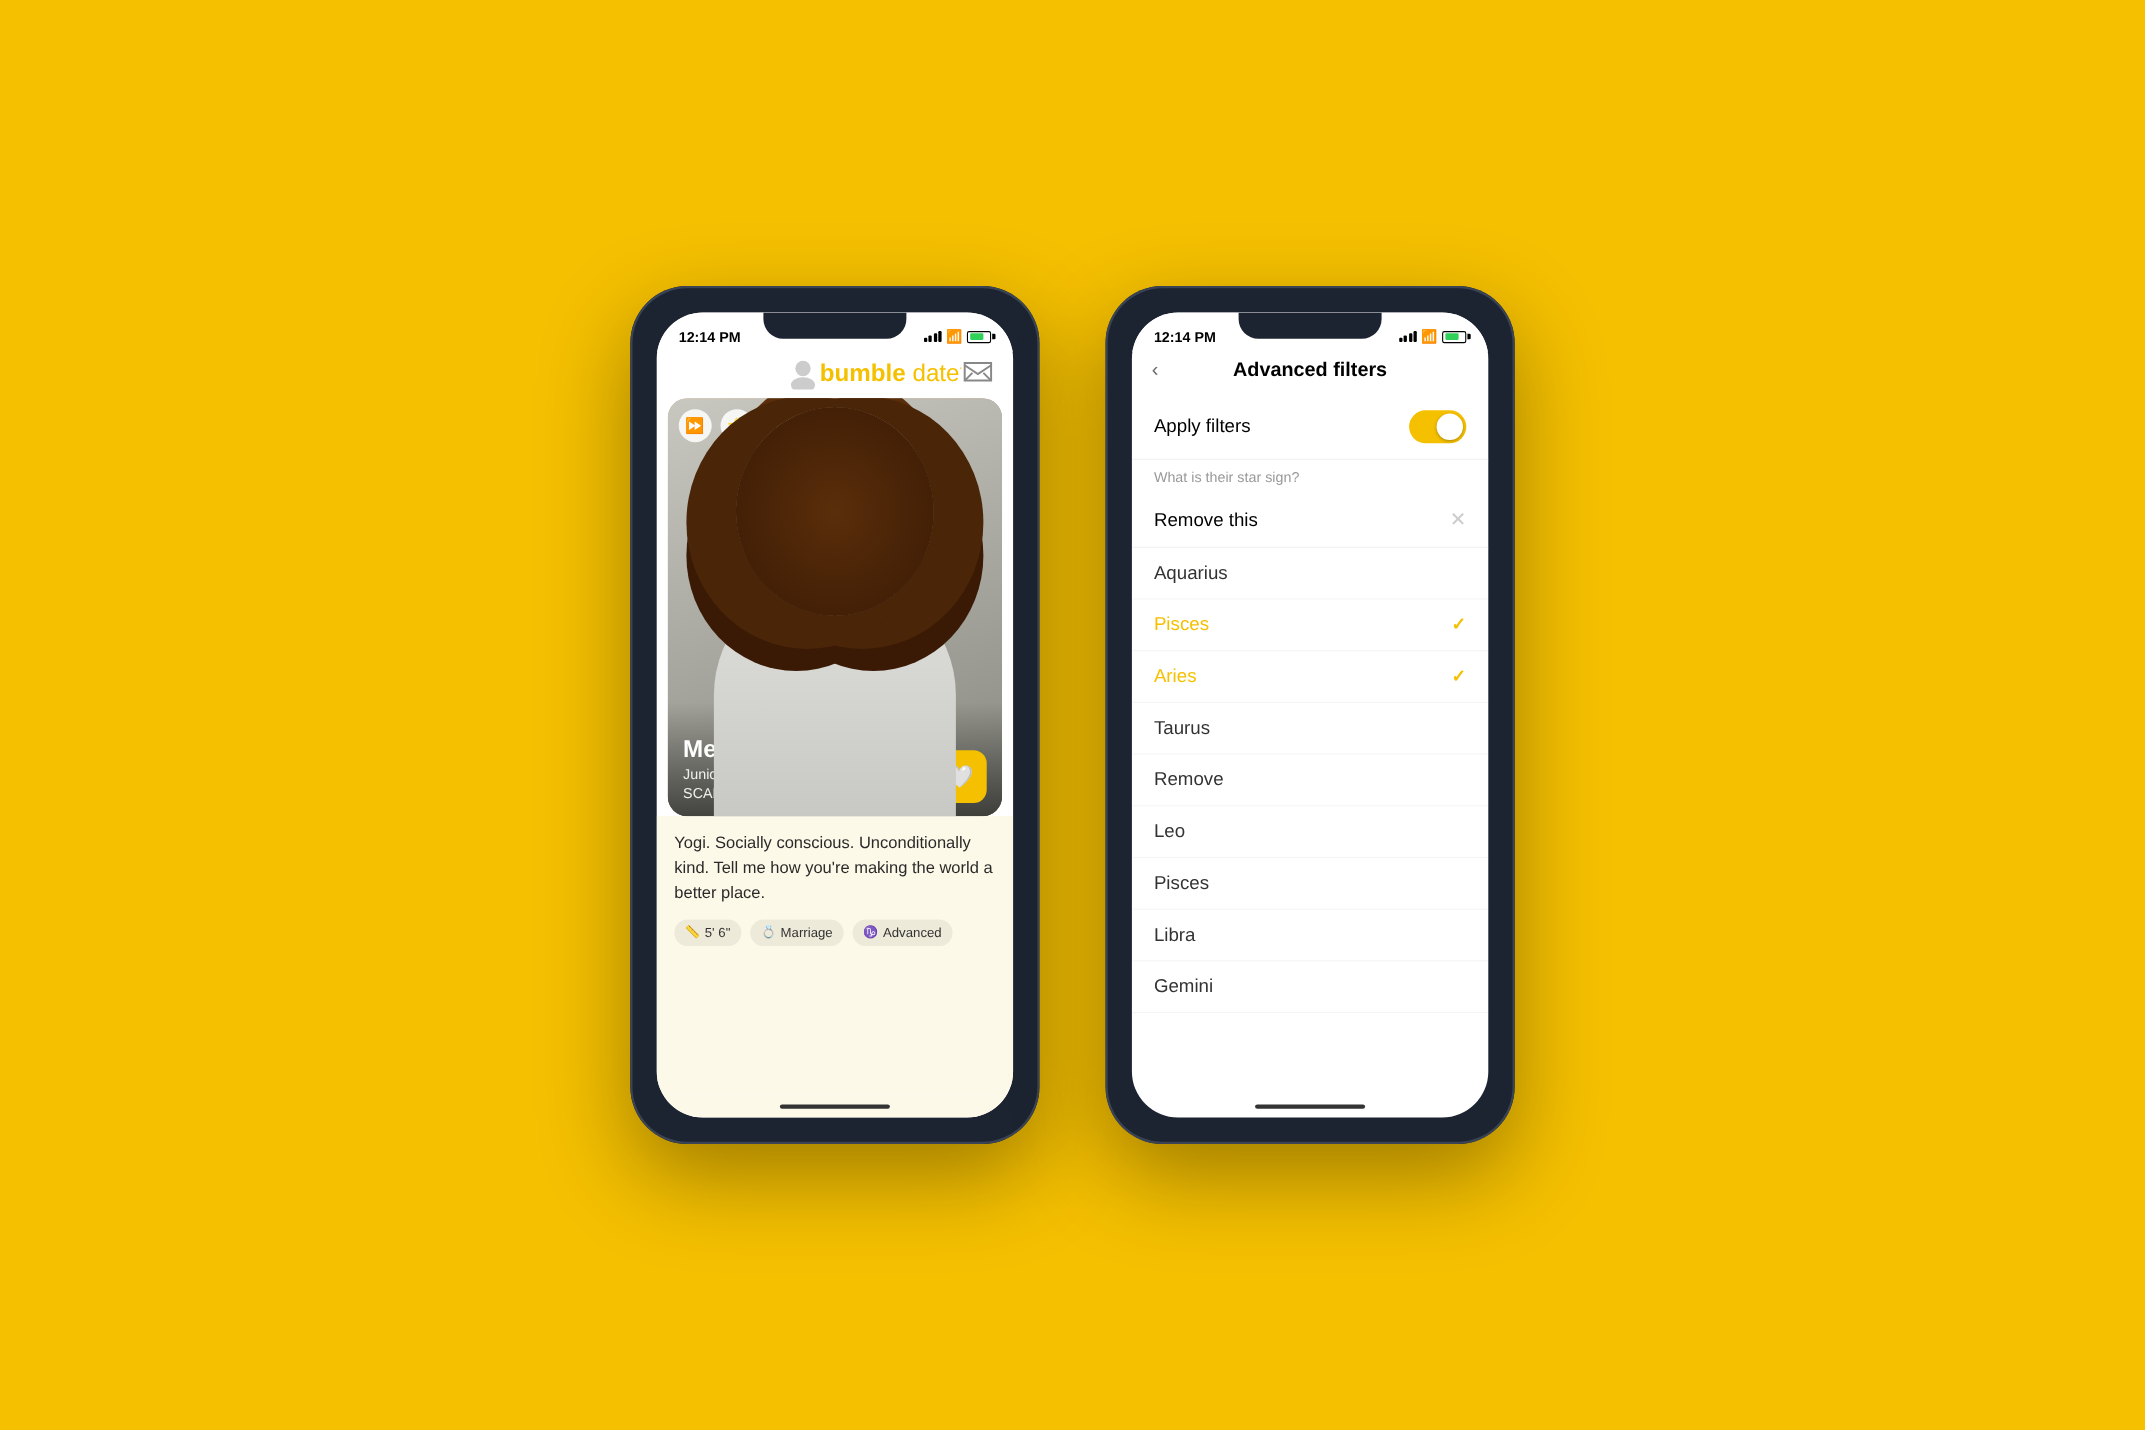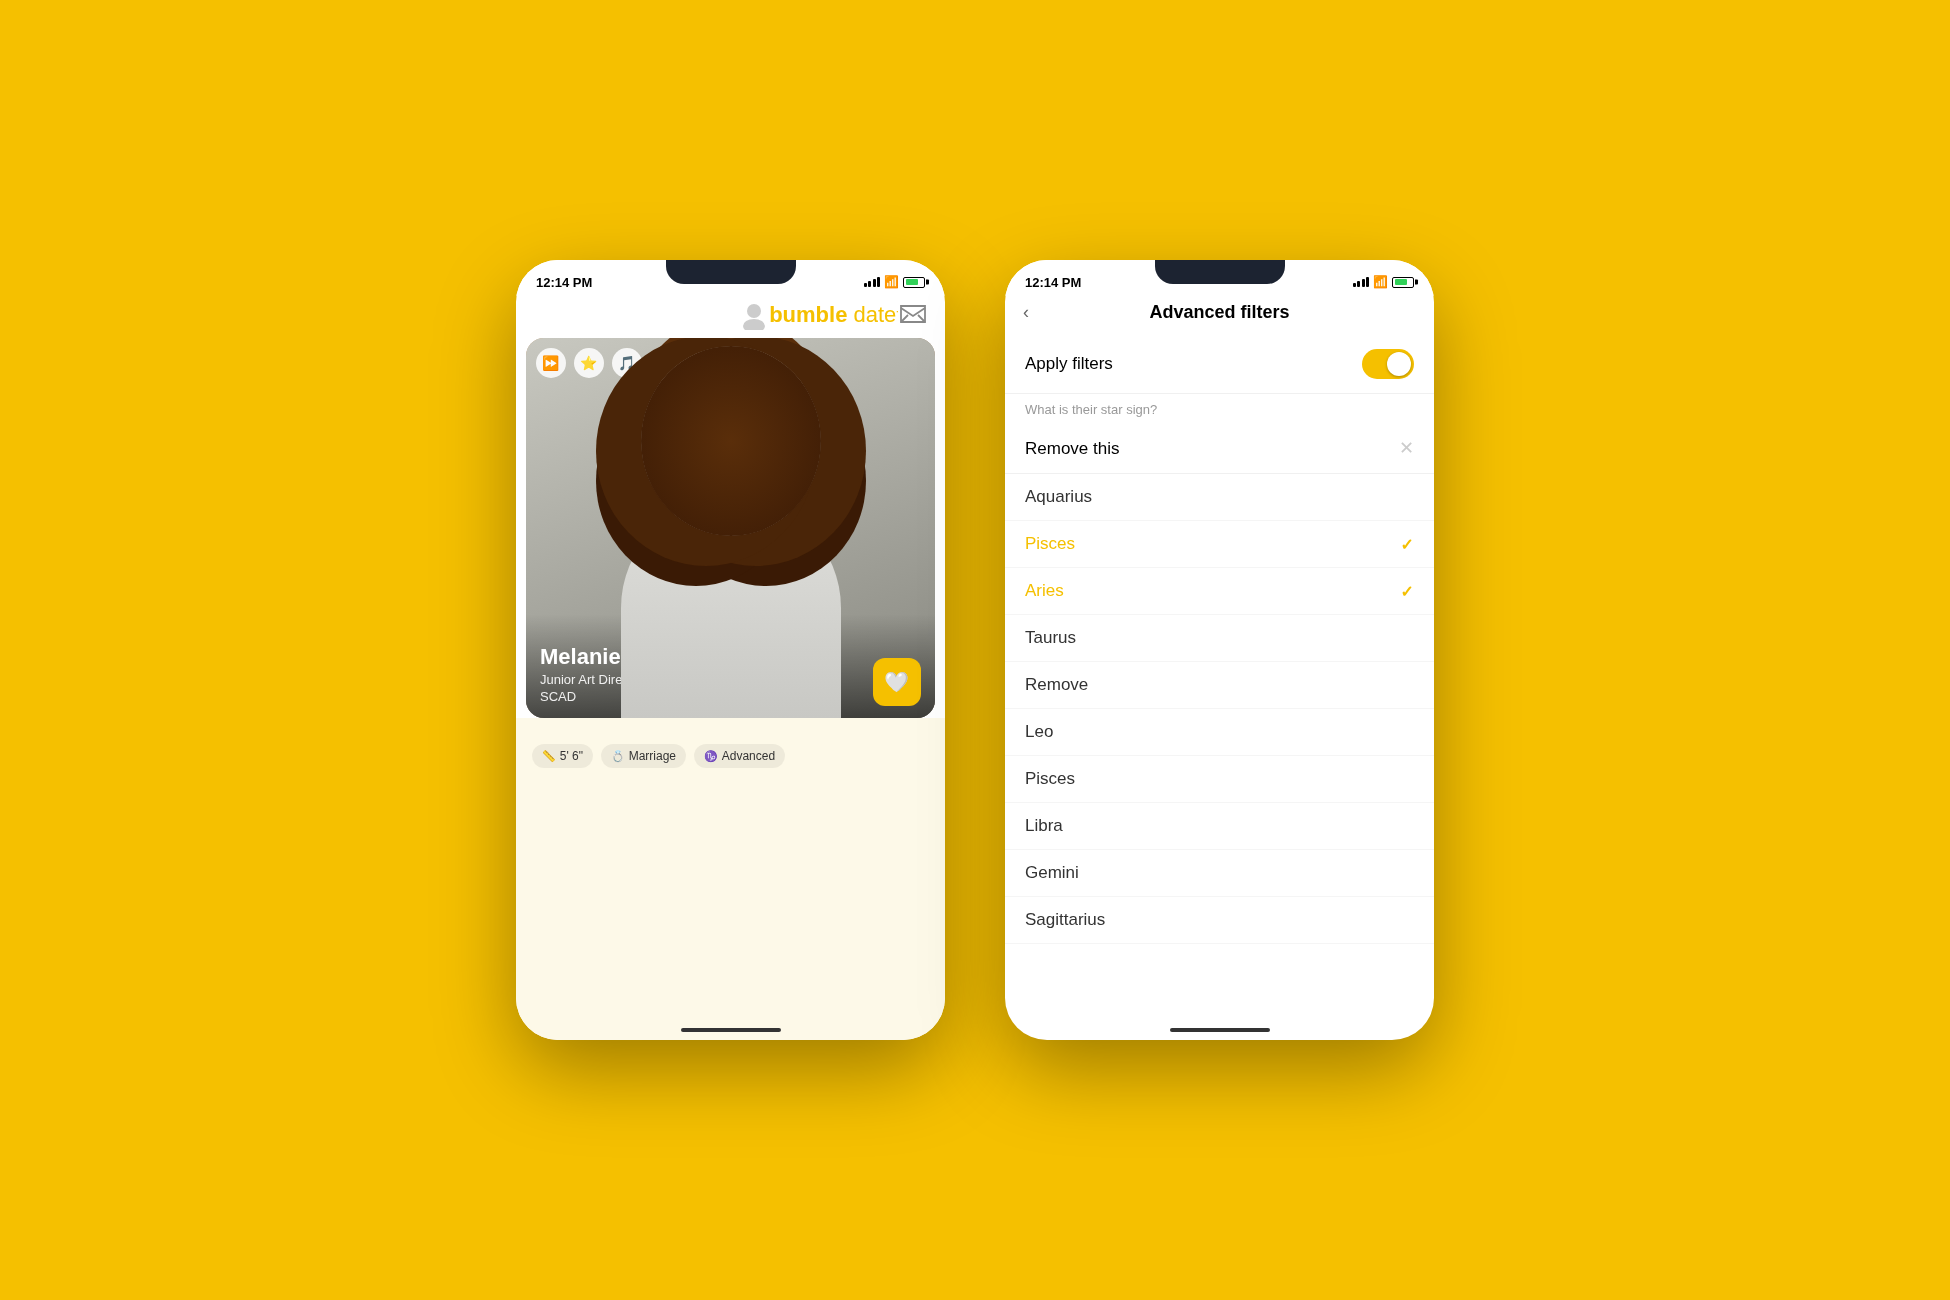--- a/index.html
+++ b/index.html
@@ -9,25 +9,25 @@
       background-color: #F5C000;
       display: flex;
       align-items: center;
       justify-content: center;
       gap: 60px;
       font-family: -apple-system, BlinkMacSystemFont, 'Helvetica Neue', Arial, sans-serif;
     }
 
     
     .phone {
-      width: 429px;
+      width: 372px;
       height: 780px;
       background: #1c2331;
       border-radius: 52px;
-      padding: 0;
+      padding: 24px;
       box-shadow: 0 30px 80px rgba(0,0,0,0.35), inset 0 0 0 2px #3a4455;
       position: relative;
       flex-shrink: 0;
     }
 
     .phone-screen {
       width: 100%;
       height: 100%;
       background: #fff;
       border-radius: 42px;
@@ -487,20 +487,21 @@
           <div class="verified-badge">✓</div>
         </div>
         <div class="profile-job">Junior Art Director</div>
         <div class="profile-job">SCAD</div>
       </div>
 
       <div class="heart-hex">🤍</div>
     </div>
 
     <div class="bio-section">
+      <p class="bio-text">Yogi. Socially conscious. Unconditionally kind. Tell me how you're making the world a better place.</p>
       <div class="profile-tags">
         <div class="tag">
           <span class="tag-icon">📏</span>
           <span>5' 6"</span>
         </div>
         <div class="tag">
           <span class="tag-icon">💍</span>
           <span>Marriage</span>
         </div>
         <div class="tag">
@@ -578,22 +579,19 @@
       </div>
       <div class="zodiac-item">
         <span class="zodiac-name">Pisces</span>
       </div>
       <div class="zodiac-item">
         <span class="zodiac-name">Libra</span>
       </div>
       <div class="zodiac-item">
         <span class="zodiac-name">Gemini</span>
       </div>
-      <div class="zodiac-item">
-        <span class="zodiac-name">Sagittarius</span>
-      </div>
     </div>
 
     <div class="right-home-indicator">
       <div class="home-bar"></div>
     </div>
   </div>
 </div>
 
 </body></html>

